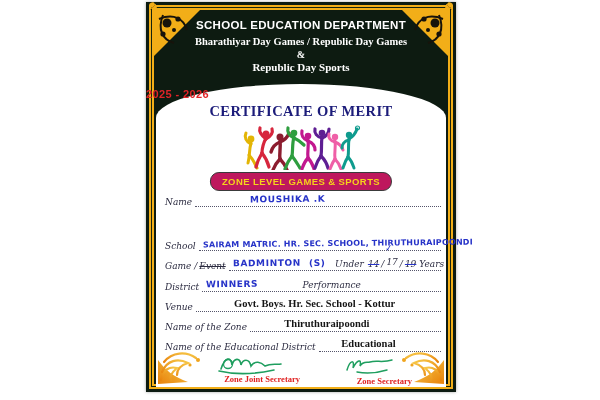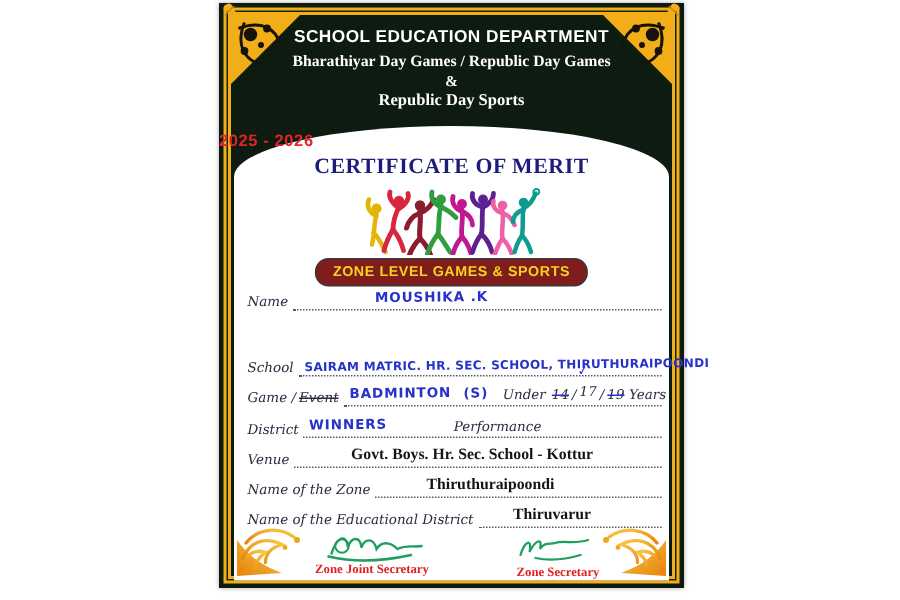--- a/index.html
+++ b/index.html
@@ -29,21 +29,21 @@
     position:absolute;left:10px;right:10px;top:82px;bottom:5px;background:#ffffff;
     border-radius:145px 145px 0 0 / 34px;z-index:1;
   }
   .year{position:absolute;left:0;width:100%;top:86px;text-align:left;z-index:2;
     color:#e02428;font:bold 11px "Liberation Sans", sans-serif;letter-spacing:.4px;}
   .title{position:absolute;left:0;width:100%;top:101px;text-align:center;z-index:2;
     color:#1c1c7a;font:bold 14.5px "Liberation Serif", serif;letter-spacing:.4px;}
   .athletes{position:absolute;left:50%;transform:translateX(-50%);top:122px;z-index:2;}
   .banner{
     position:absolute;left:50%;transform:translateX(-50%);top:170px;z-index:2;
-    background:#7f1d1d;color:#f5d31b;font:bold 9.5px "Liberation Sans", sans-serif;
+    background:#be185d;color:#f5d31b;font:bold 9.5px "Liberation Sans", sans-serif;
     padding:3px 11px 3px;border-radius:9px;letter-spacing:.4px;white-space:nowrap;
     border:1px solid #3a3a3a;
   }
   .row{position:absolute;left:19px;right:15px;display:flex;align-items:flex-end;z-index:2;height:14px;}
   .lbl{font:italic 9px "DejaVu Serif", serif;color:#2b2b40;white-space:nowrap;line-height:1;}
   .line-area{
     flex:1;display:flex;align-items:flex-end;border-bottom:1px dotted #55556a;
     padding-bottom:1px;margin-left:3px;min-width:0;
   }
   .lbl.inline{margin:0 4px 0 6px;}
@@ -61,21 +61,21 @@
   .check{
     position:absolute;top:-8px;left:-1px;color:#2733c8;
     font:bold 9px "DejaVu Sans", sans-serif;transform:rotate(-8deg);
   }
   .row-name{top:191px;}  .row-std{top:213px;}  .row-school{top:235px;}
   .row-game{top:255px;}  .row-pos{top:276px;}  .row-venue{top:296px;}
   .row-zone{top:316px;}  .row-district{top:336px;}
   .sig{position:absolute;z-index:3;}
   .sig-left{left:68px;top:351px;}
   .sig-right{left:196px;top:352px;}
-  .sig-label{position:absolute;z-index:2;color:#e01f1f;font:bold 8.5px "Liberation Serif", serif;text-align:center;white-space:nowrap;}
+  .sig-label{position:absolute;z-index:2;color:#e01f1f;font:bold 8.5px "Liberation Serif", serif;text-align:right;white-space:nowrap;}
   .sig-label.left{left:50px;top:372px;width:104px;}
   .sig-label.right{left:186px;top:374px;width:80px;}
   .flourish{position:absolute;bottom:8px;z-index:2;}
   .flourish.bl{left:12px;}
   .flourish.br{right:12px;transform:scaleX(-1);}
 </style>
 </head>
 <body>
 
 <div class="cert">
@@ -264,21 +264,21 @@
       <span class="gap s"></span>
       <span class="printed">Thiruthuraipoondi</span>
       <span class="gap"></span>
     </span>
   </div>
 
   <div class="row row-district">
     <span class="lbl">Name of the Educational District</span>
     <span class="line-area">
       <span class="gap s"></span>
-      <span class="printed">Thiruvarur</span>
+      <span class="printed">Educational</span>
       <span class="gap"></span>
     </span>
   </div>
 
   <svg class="sig sig-left" width="72" height="24" viewBox="0 0 72 24">
     <g stroke="#1f9e5f" stroke-width="1.6" fill="none" stroke-linecap="round">
       <path d="M7,16 C11,4 17,3 18,12 C20,5 26,4 27,12 C29,6 35,5 37,13 C41,7 47,9 51,13 C57,10 63,12 67,11"></path>
       <path d="M5,18 C22,22 42,21 60,17"></path>
       <circle cx="14" cy="11" r="4.5" stroke-width="1.3"></circle>
     </g>

